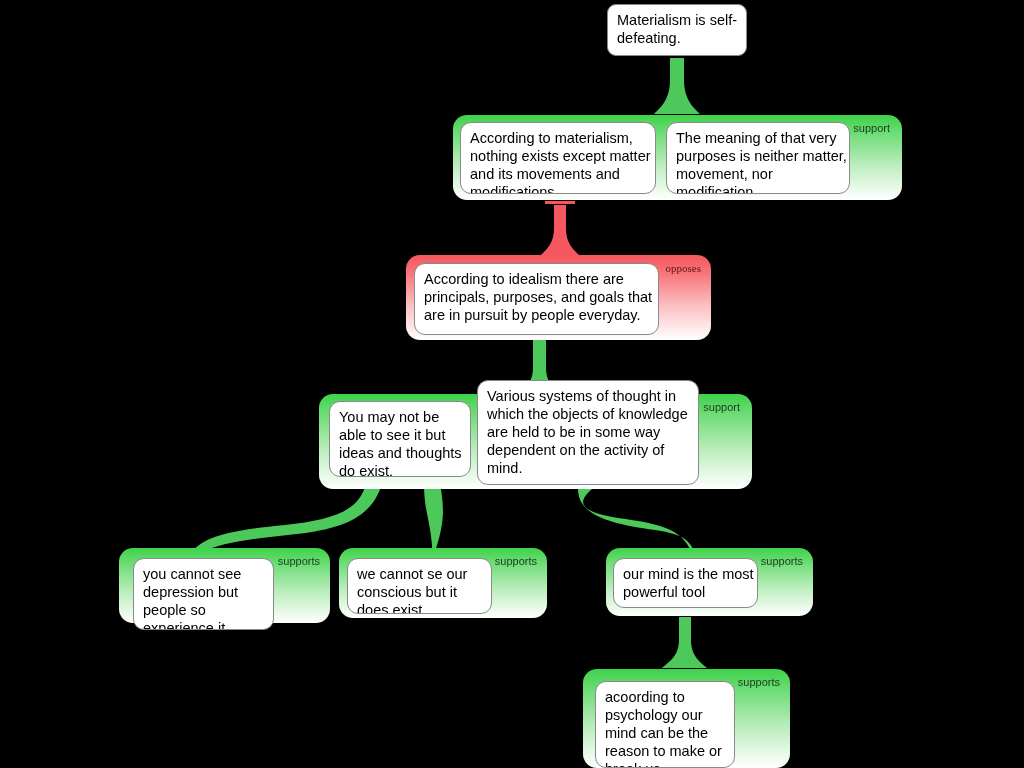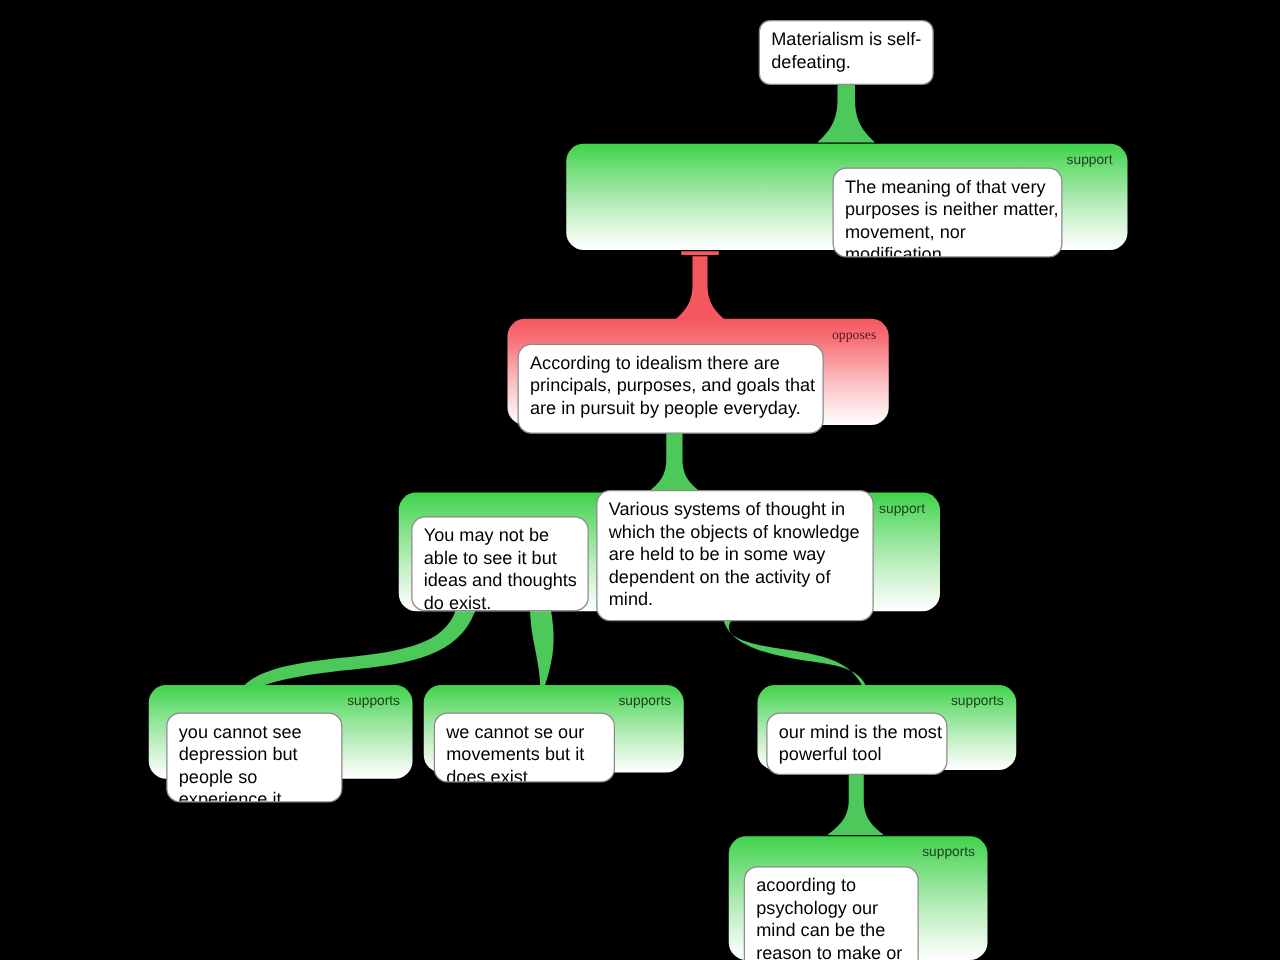--- a/index.html
+++ b/index.html
@@ -53,21 +53,20 @@
     position: absolute;
     background: #ffffff;
     border: 1px solid #8a8a8a;
     border-radius: 11px;
     box-sizing: border-box;
     padding: 6px 0 6px 9px;
     font-size: 14.5px;
     line-height: 18px;
     color: #000000;
     overflow: hidden;
-    margin-top: 12px;
   }
   .card.root {
     border-radius: 9px;
   }
 </style>
 </head>
 <body>
 
 <div id="canvas">
 
@@ -105,20 +104,21 @@
              C 588 513 572 506 592 489 Z" fill="#4cc95a"></path>
 
     <path d="M 679 617 L 691 617 L 691 640 C 691 656 700 662 707 668 L 662 668 C 669 662 679 656 679 640 Z" fill="#4cc95a"></path>
   </svg>
 
   <div class="card root" style="left:607px; top:4px; width:140px; height:52px;">Materialism is self-defeating.</div>
 
   <div class="group support" style="left:453px; top:115px; width:449px; height:85px;">
     <span class="group-label" style="right:12px;">support</span>
   </div>
+  <div class="card" style="left:460px; top:122px; width:196px; height:72px;">According to materialism, nothing exists except matter and its movements and modifications.</div>
   <div class="card" style="left:666px; top:122px; width:184px; height:72px;">The meaning of that very purposes is neither matter, movement, nor modification.</div>
 
   <div class="group opposes" style="left:406px; top:255px; width:305px; height:85px;">
     <span class="group-label" style="right:10px;">opposes</span>
   </div>
   <div class="card" style="left:414px; top:263px; width:245px; height:72px;">According to idealism there are principals, purposes, and goals that are in pursuit by people everyday.</div>
 
   <div class="group support" style="left:319px; top:394px; width:433px; height:95px;">
     <span class="group-label" style="right:12px;">support</span>
   </div>
@@ -126,21 +126,21 @@
   <div class="card" style="left:477px; top:380px; width:222px; height:105px;">Various systems of thought in which the objects of knowledge are held to be in some way dependent on the activity of mind.</div>
 
   <div class="group support" style="left:119px; top:548px; width:211px; height:75px;">
     <span class="group-label" style="right:10px;">supports</span>
   </div>
   <div class="card" style="left:133px; top:558px; width:141px; height:72px;">you cannot see depression but people so experience it</div>
 
   <div class="group support" style="left:339px; top:548px; width:208px; height:70px;">
     <span class="group-label" style="right:10px;">supports</span>
   </div>
-  <div class="card" style="left:347px; top:558px; width:145px; height:56px;">we cannot se our movements but it does exist</div>
+  <div class="card" style="left:347px; top:558px; width:145px; height:56px;">we cannot se our conscious but it does exist</div>
 
   <div class="group support" style="left:606px; top:548px; width:207px; height:68px;">
     <span class="group-label" style="right:10px;">supports</span>
   </div>
   <div class="card" style="left:613px; top:558px; width:145px; height:50px;">our mind is the most powerful tool</div>
 
   <div class="group support" style="left:583px; top:669px; width:207px; height:99px;">
     <span class="group-label" style="right:10px;">supports</span>
   </div>
   <div class="card" style="left:595px; top:681px; width:140px; height:87px;">acoording to psychology our mind can be the reason to make or break us</div>

